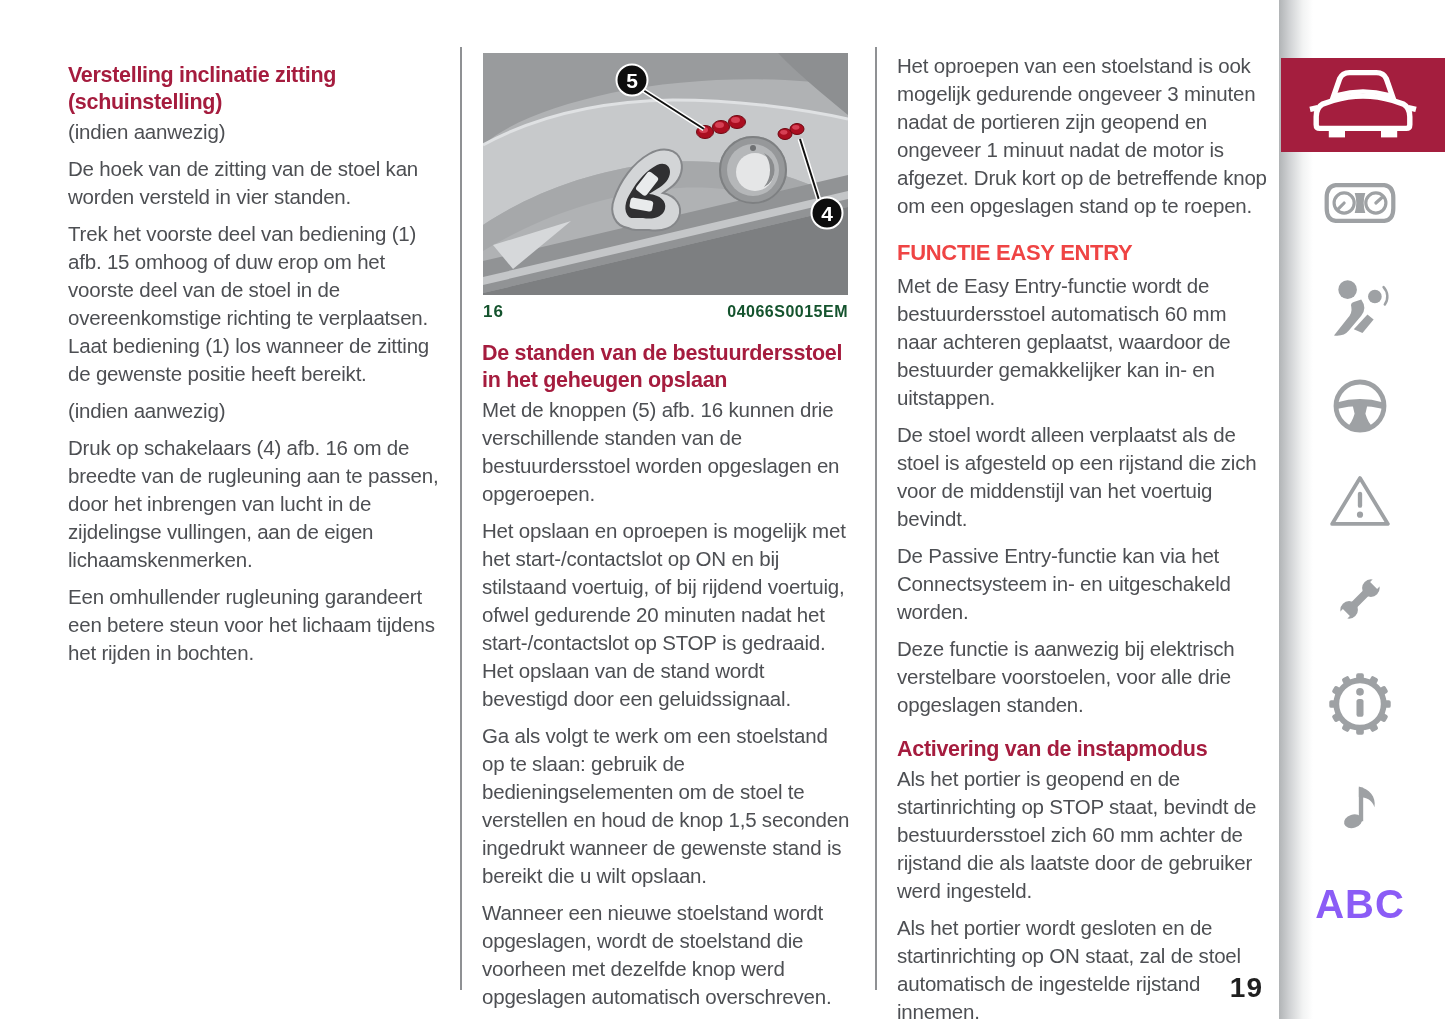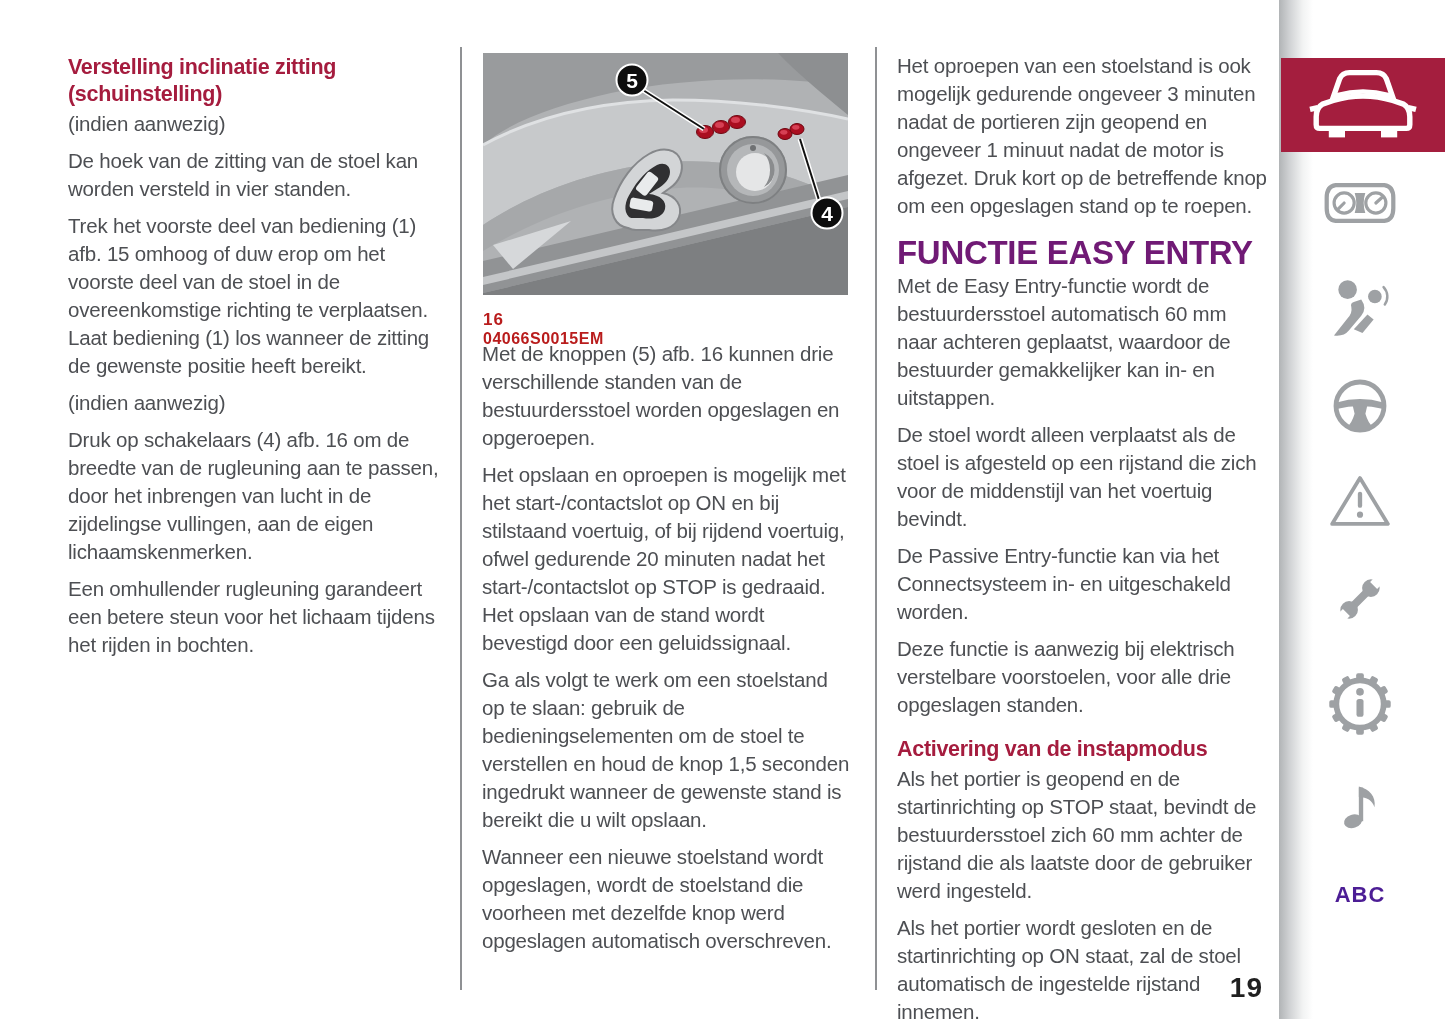--- a/index.html
+++ b/index.html
@@ -8,52 +8,52 @@
 
   
   .col{position:absolute;top:52px;color:#4d4f53;font-size:20.5px;
        line-height:28px;letter-spacing:-0.2px;}
   #col1{left:68px;width:376px;}
   #col2-text{left:482px;top:340px;width:370px;}
   #col3{left:897px;width:372px;}
   .col p{margin:0 0 9px 0;}
   .sub-heading{color:#a51c3e;font-weight:bold;font-size:21.5px;line-height:27px;
        letter-spacing:-0.3px;margin:17px 0 2px 0;}
-  .sub-heading.first{margin-top:2px;}
-  .section-heading{color:#701a75;font-weight:bold;font-size:33px;line-height:30px;
+  .sub-heading.first{margin-top:10px;}
+  .section-heading{color:#ef4444;font-weight:bold;font-size:22px;line-height:30px;
        letter-spacing:-0.3px;margin:18px 0 4px 0;}
   .note{margin:0 0 7px 0;}
 
   
   .vline{position:absolute;top:47px;height:943px;width:1.5px;background:#8f9194;}
   #vline1{left:460px;}
   #vline2{left:875px;}
 
   
   #figure{position:absolute;left:483px;top:53px;width:365px;}
   #figure svg{display:block;}
   .fig-caption-row{display:flex;justify-content:space-between;align-items:baseline;
-       margin-top:15px;color:#b91c1c;font-weight:bold;flex-direction:column;}
+       margin-top:7px;color:#14532d;font-weight:bold;}
   .fig-number{font-size:17px;letter-spacing:1px;}
   .fig-code{font-size:16px;letter-spacing:0.5px;}
 
   
   #edge-shadow{position:absolute;left:1279px;top:0;width:34px;height:1019px;
        background:linear-gradient(90deg,#b1b4b6 0%,#cfd1d3 30%,#f2f3f3 70%,#ffffff 100%);}
   #active-tab{position:absolute;left:1281px;top:58px;width:164px;height:94px;
        background:#a41e3e;display:flex;align-items:center;justify-content:center;}
   .side-icon{position:absolute;left:1322px;width:76px;display:flex;justify-content:center;}
   #icon-dashboard{top:178px;}
   #icon-airbag{top:276px;}
   #icon-steering{top:376px;}
   #icon-warning{top:473px;}
   #icon-wrench{top:566px;}
   #icon-gearinfo{top:672px;}
   #icon-music{top:776px;}
-  #icon-abc{top:882px;color:#4c1d95;font-weight:bold;font-size:22px;letter-spacing:1px;}
+  #icon-abc{top:882px;color:#8b5cf6;font-weight:bold;font-size:40px;letter-spacing:1px;}
 
   
   #page-number{position:absolute;right:182px;top:972px;color:#1f1f1f;
        font-weight:bold;font-size:28px;letter-spacing:1px;}
 </style>
 </head>
 <body>
 
 <div class="col" id="col1">
   <div class="sub-heading first">Verstelling inclinatie zitting (schuinstelling)</div>
@@ -128,20 +128,21 @@
       <text x="344" y="167.5" text-anchor="middle" font-size="21" font-weight="bold" fill="#ffffff">4</text>
     </g>
   </svg>
   <div class="fig-caption-row">
     <span class="fig-number">16</span>
     <span class="fig-code">04066S0015EM</span>
   </div>
 </div>
 
 <div class="col" id="col2-text">
+  <div class="sub-heading first" style="margin-top:0;">De standen van de bestuurdersstoel in het geheugen opslaan</div>
   <p>Met de knoppen (5) afb. 16 kunnen drie verschillende standen van de bestuurdersstoel worden opgeslagen en opgeroepen.</p>
   <p>Het opslaan en oproepen is mogelijk met het start-/contactslot op ON en bij stilstaand voertuig, of bij rijdend voertuig, ofwel gedurende 20 minuten nadat het start-/contactslot op STOP is gedraaid. Het opslaan van de stand wordt bevestigd door een geluidssignaal.</p>
   <p>Ga als volgt te werk om een stoelstand op te slaan: gebruik de bedieningselementen om de stoel te verstellen en houd de knop 1,5 seconden ingedrukt wanneer de gewenste stand is bereikt die u wilt opslaan.</p>
   <p>Wanneer een nieuwe stoelstand wordt opgeslagen, wordt de stoelstand die voorheen met dezelfde knop werd opgeslagen automatisch overschreven.</p>
 </div>
 
 <div class="col" id="col3">
   <p>Het oproepen van een stoelstand is ook mogelijk gedurende ongeveer 3 minuten nadat de portieren zijn geopend en ongeveer 1 minuut nadat de motor is afgezet. Druk kort op de betreffende knop om een opgeslagen stand op te roepen.</p>
   <div class="section-heading">FUNCTIE EASY ENTRY</div>
   <p>Met de Easy Entry-functie wordt de bestuurdersstoel automatisch 60 mm naar achteren geplaatst, waardoor de bestuurder gemakkelijker kan in- en uitstappen.</p>

